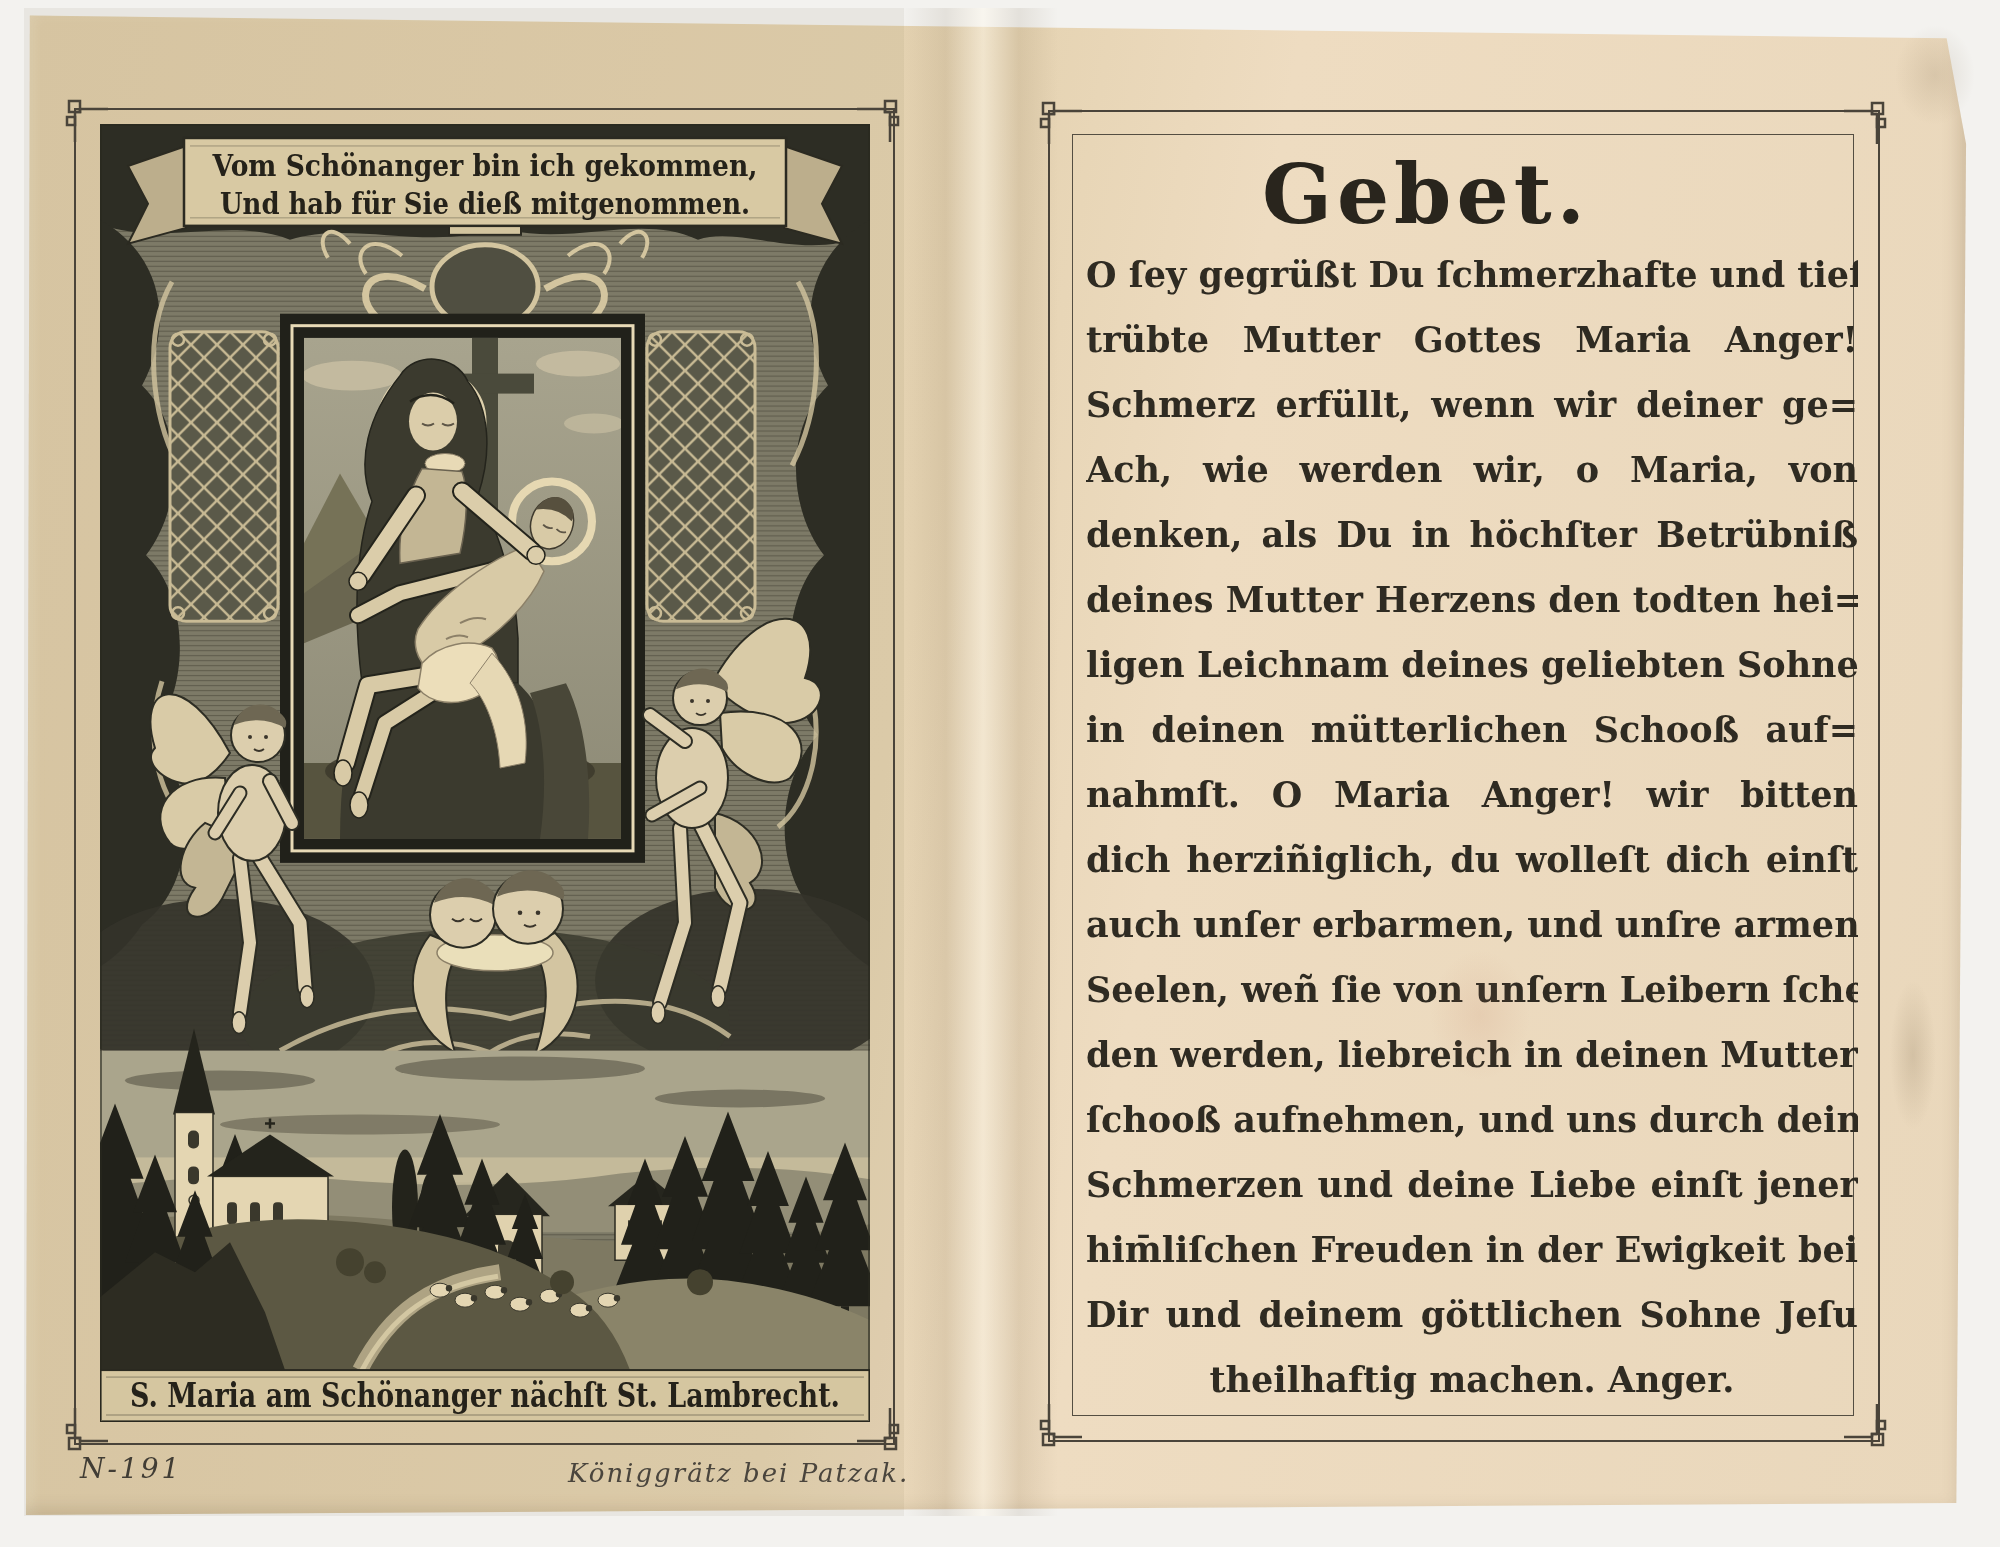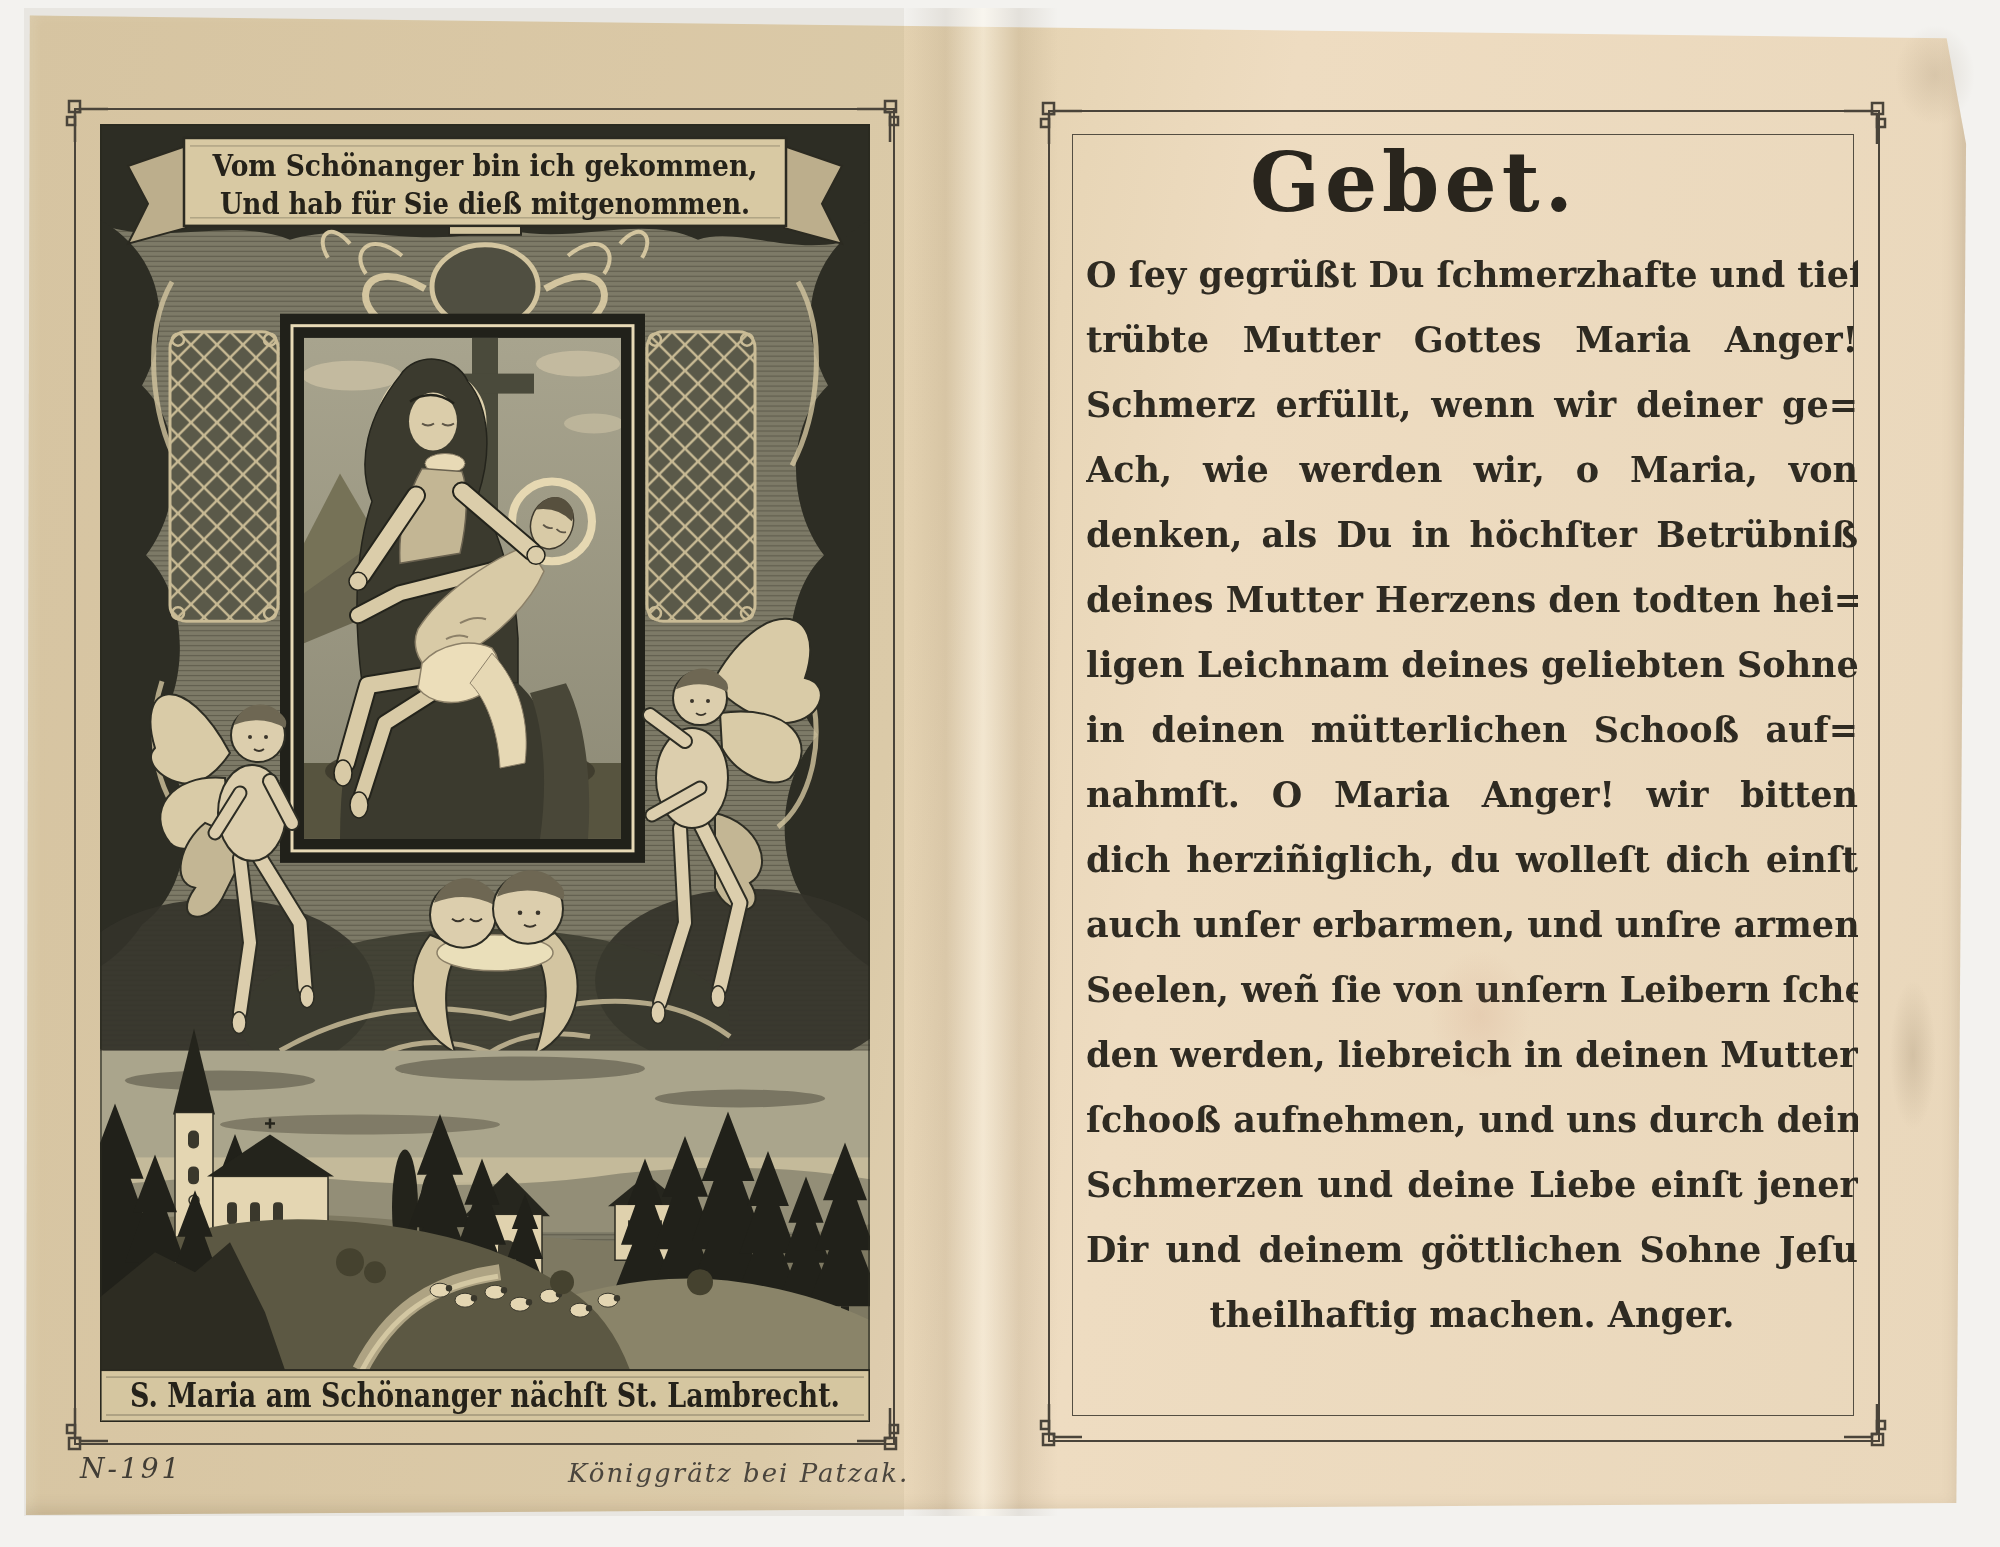--- a/index.html
+++ b/index.html
@@ -11,21 +11,21 @@
         box-shadow:inset -8px -6px 18px rgba(96,74,43,.22),inset 6px 4px 14px rgba(255,248,230,.35),3px 4px 8px rgba(0,0,0,.18)}
   .tint-left{position:absolute;left:24px;top:8px;width:880px;height:1508px;background:rgba(98,80,48,.07)}
   .fold{position:absolute;left:902px;top:8px;width:156px;height:1508px;
         background:linear-gradient(90deg,rgba(0,0,0,0) 0%,rgba(92,72,42,.10) 28%,rgba(255,250,238,.45) 52%,rgba(92,72,42,.10) 75%,rgba(0,0,0,0) 100%)}
   .frame{position:absolute;border:2px solid #4a443a}
   .frame-left{left:74px;top:108px;width:817px;height:1333px}
   .frame-r-outer{left:1048px;top:110px;width:828px;height:1328px}
   .frame-r-inner{left:1072px;top:134px;width:780px;height:1280px;border-width:1.5px;border-color:#544e42}
   .corner{position:absolute;width:44px;height:44px}
   .engraving{position:absolute;left:100px;top:124px;width:770px;height:1298px}
-  .title{position:absolute;left:1072px;top:134px;width:780px;margin:0;text-align:center;
+  .title{position:absolute;left:1072px;top:134px;width:780px;margin:12px;text-align:center;
          transform:translateX(-48px);font-size:82px;font-weight:bold;letter-spacing:5px;color:#29251d}
   .prayer{position:absolute;left:1086px;top:242px;width:772px;height:1180px;overflow:hidden}
   .pline{height:65px;line-height:65px;font-size:35px;font-weight:bold;color:#2f2b22;
          white-space:nowrap;text-align:justify;text-align-last:justify}
   .pline.center{text-align-last:center}
   .plate{position:absolute;left:80px;top:1452px;font-style:italic;font-size:28px;color:#413d35;letter-spacing:3px}
   .imprint{position:absolute;left:568px;top:1458px;font-style:italic;font-size:26px;color:#4a453d;letter-spacing:2px}
   .stain{position:absolute;pointer-events:none}
   .stain-a{left:1430px;top:950px;width:100px;height:130px;background:radial-gradient(closest-side,rgba(190,120,90,.13),rgba(190,120,90,0))}
   .stain-b{left:1890px;top:980px;width:46px;height:150px;background:radial-gradient(closest-side,rgba(120,100,70,.20),rgba(120,100,70,0))}
@@ -409,20 +409,21 @@
       <div class="pline">deines Mutter Herzens den todten hei=</div>
       <div class="pline">ligen Leichnam deines geliebten Sohnes</div>
       <div class="pline">in deinen mütterlichen Schooß auf=</div>
       <div class="pline">nahmſt. O Maria Anger! wir bitten</div>
       <div class="pline">dich herziñiglich, du wolleſt dich einſt</div>
       <div class="pline">auch unſer erbarmen, und unſre armen</div>
       <div class="pline">Seelen, weñ ſie von unſern Leibern ſchei=</div>
       <div class="pline">den werden, liebreich in deinen Mutter=</div>
       <div class="pline">ſchooß aufnehmen, und uns durch deine</div>
       <div class="pline">Schmerzen und deine Liebe einſt jener</div>
+      <div class="pline">him̄liſchen Freuden in der Ewigkeit bei</div>
       <div class="pline">Dir und deinem göttlichen Sohne Jeſu</div>
       <div class="pline center">theilhaftig machen. Anger.</div>
     </div>
   </section>
 
   <div class="stain stain-a"></div>
   <div class="stain stain-b"></div>
   <div class="stain stain-c"></div>
 </div>
 

